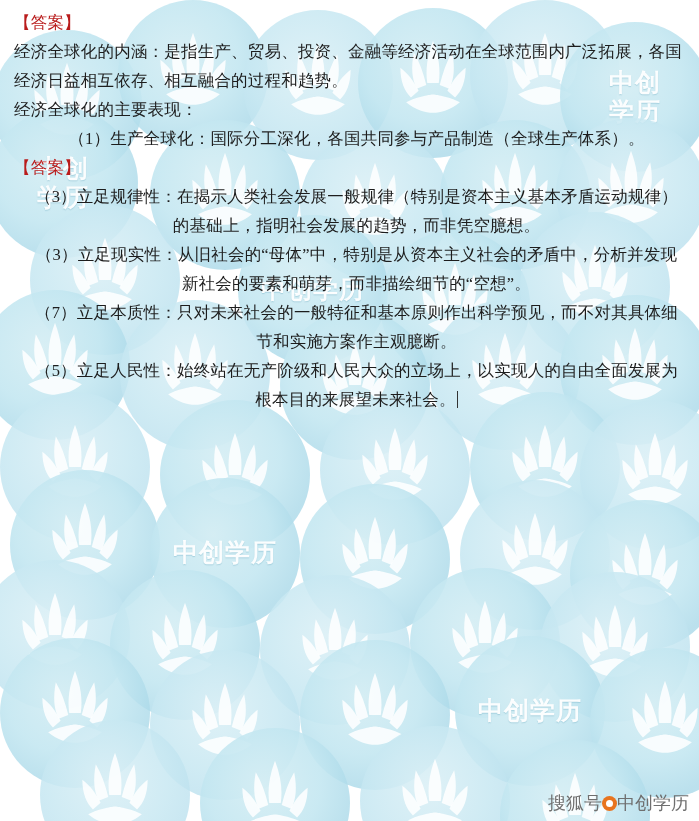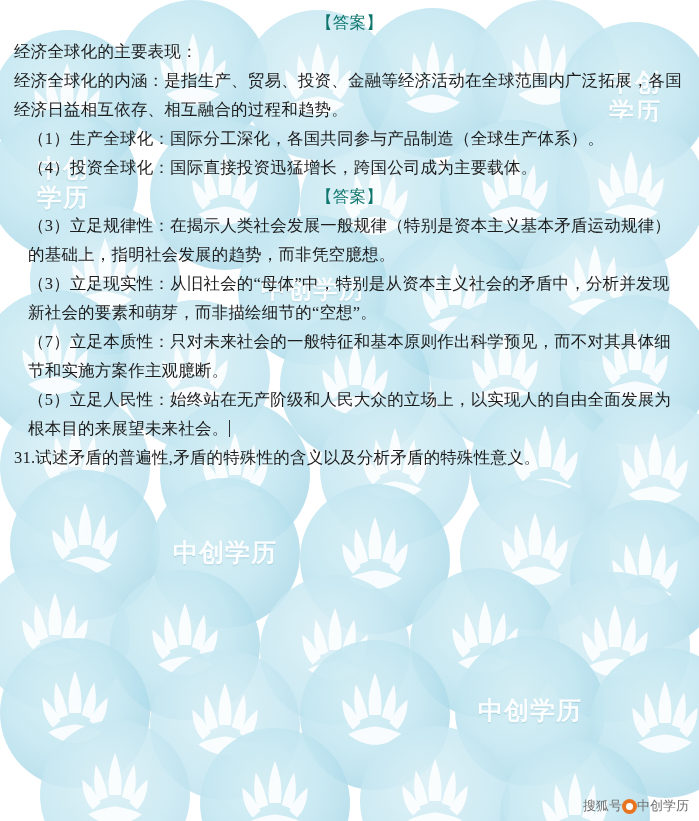--- a/index.html
+++ b/index.html
@@ -72,47 +72,47 @@
     font-size: 16.5px;
     line-height: 29px;
     color: #1d1d1d;
     letter-spacing: 0.2px;
   }
   .p {
     margin: 0;
   }
   .ans-tag {
     margin: 0;
-    color: #0f766e;
-    text-align: center;
+    color: #b91c1c;
   }
   .indent {
     text-indent: 0;
     padding-left: 14px;
+    text-align: center;
   }
   .caret {
     display: inline-block;
     width: 1px;
     height: 17px;
     background: #333;
     vertical-align: -3px;
     margin-left: 1px;
   }
 
   
   #footer {
     position: absolute;
     right: 10px;
     bottom: 6px;
     z-index: 3;
     display: flex;
     align-items: center;
     gap: 0;
     font-family: Liberation Mono, monospace;
-    font-size: 13px;
+    font-size: 18px;
     color: #6f6f6f;
   }
   #footer .logo-dot {
     width: 15px;
     height: 15px;
     border-radius: 50%;
     background: #e8741f;
     display: inline-block;
     position: relative;
   }
@@ -616,30 +616,28 @@
             <path d="M16 36 C16 50 20 60 27 67 L35 60 C30 50 24 42 16 36 Z"></path>
             <path d="M84 36 C84 50 80 60 73 67 L65 60 C70 50 76 42 84 36 Z"></path>
             <path d="M22 72 C34 66 48 64 50 64 C52 64 66 66 78 72 C68 80 58 83 50 83 C42 83 32 80 22 72 Z"></path>
           </g>
         </svg>
       </div>
     </div>
 
   <div id="content">
       <p class="p ans-tag"><span>【答案】</span></p>
+      <p class="p"><span>经济全球化的内涵：是指生产、贸易、投资、金融等经济活动在全球范围内广泛拓展，各国经济日益相互依存、相互融合的过程和趋势。</span></p>
       <p class="p"><span>经济全球化的主要表现：</span></p>
-      <p class="p"><span>经济全球化的内涵：是指生产、贸易、投资、金融等经济活动在全球范围内广泛拓展，各国经济日益相互依存、相互融合的过程和趋势。</span></p>
       <p class="p indent"><span>（1）生产全球化：国际分工深化，各国共同参与产品制造（全球生产体系）。</span></p>
-      <p class="p indent"><span>（4）投资全球化：国际直接投资迅猛增长，跨国公司成为主要载体。</span></p>
       <p class="p ans-tag"><span>【答案】</span></p>
       <p class="p indent"><span>（3）立足规律性：在揭示人类社会发展一般规律（特别是资本主义基本矛盾运动规律）的基础上，指明社会发展的趋势，而非凭空臆想。</span></p>
       <p class="p indent"><span>（3）立足现实性：从旧社会的“母体”中，特别是从资本主义社会的矛盾中，分析并发现新社会的要素和萌芽，而非描绘细节的“空想”。</span></p>
       <p class="p indent"><span>（7）立足本质性：只对未来社会的一般特征和基本原则作出科学预见，而不对其具体细节和实施方案作主观臆断。</span></p>
       <p class="p indent"><span>（5）立足人民性：始终站在无产阶级和人民大众的立场上，以实现人的自由全面发展为根本目的来展望未来社会。</span><span class="caret"></span></p>
-      <p class="p"><span>31.试述矛盾的普遍性,矛盾的特殊性的含义以及分析矛盾的特殊性意义。</span></p>
     </div>
 
   <div id="footer">
     <span>搜狐号</span>
     <span class="logo-dot"></span>
     <span class="brand">中创学历</span>
   </div>
 
 </div>
 

